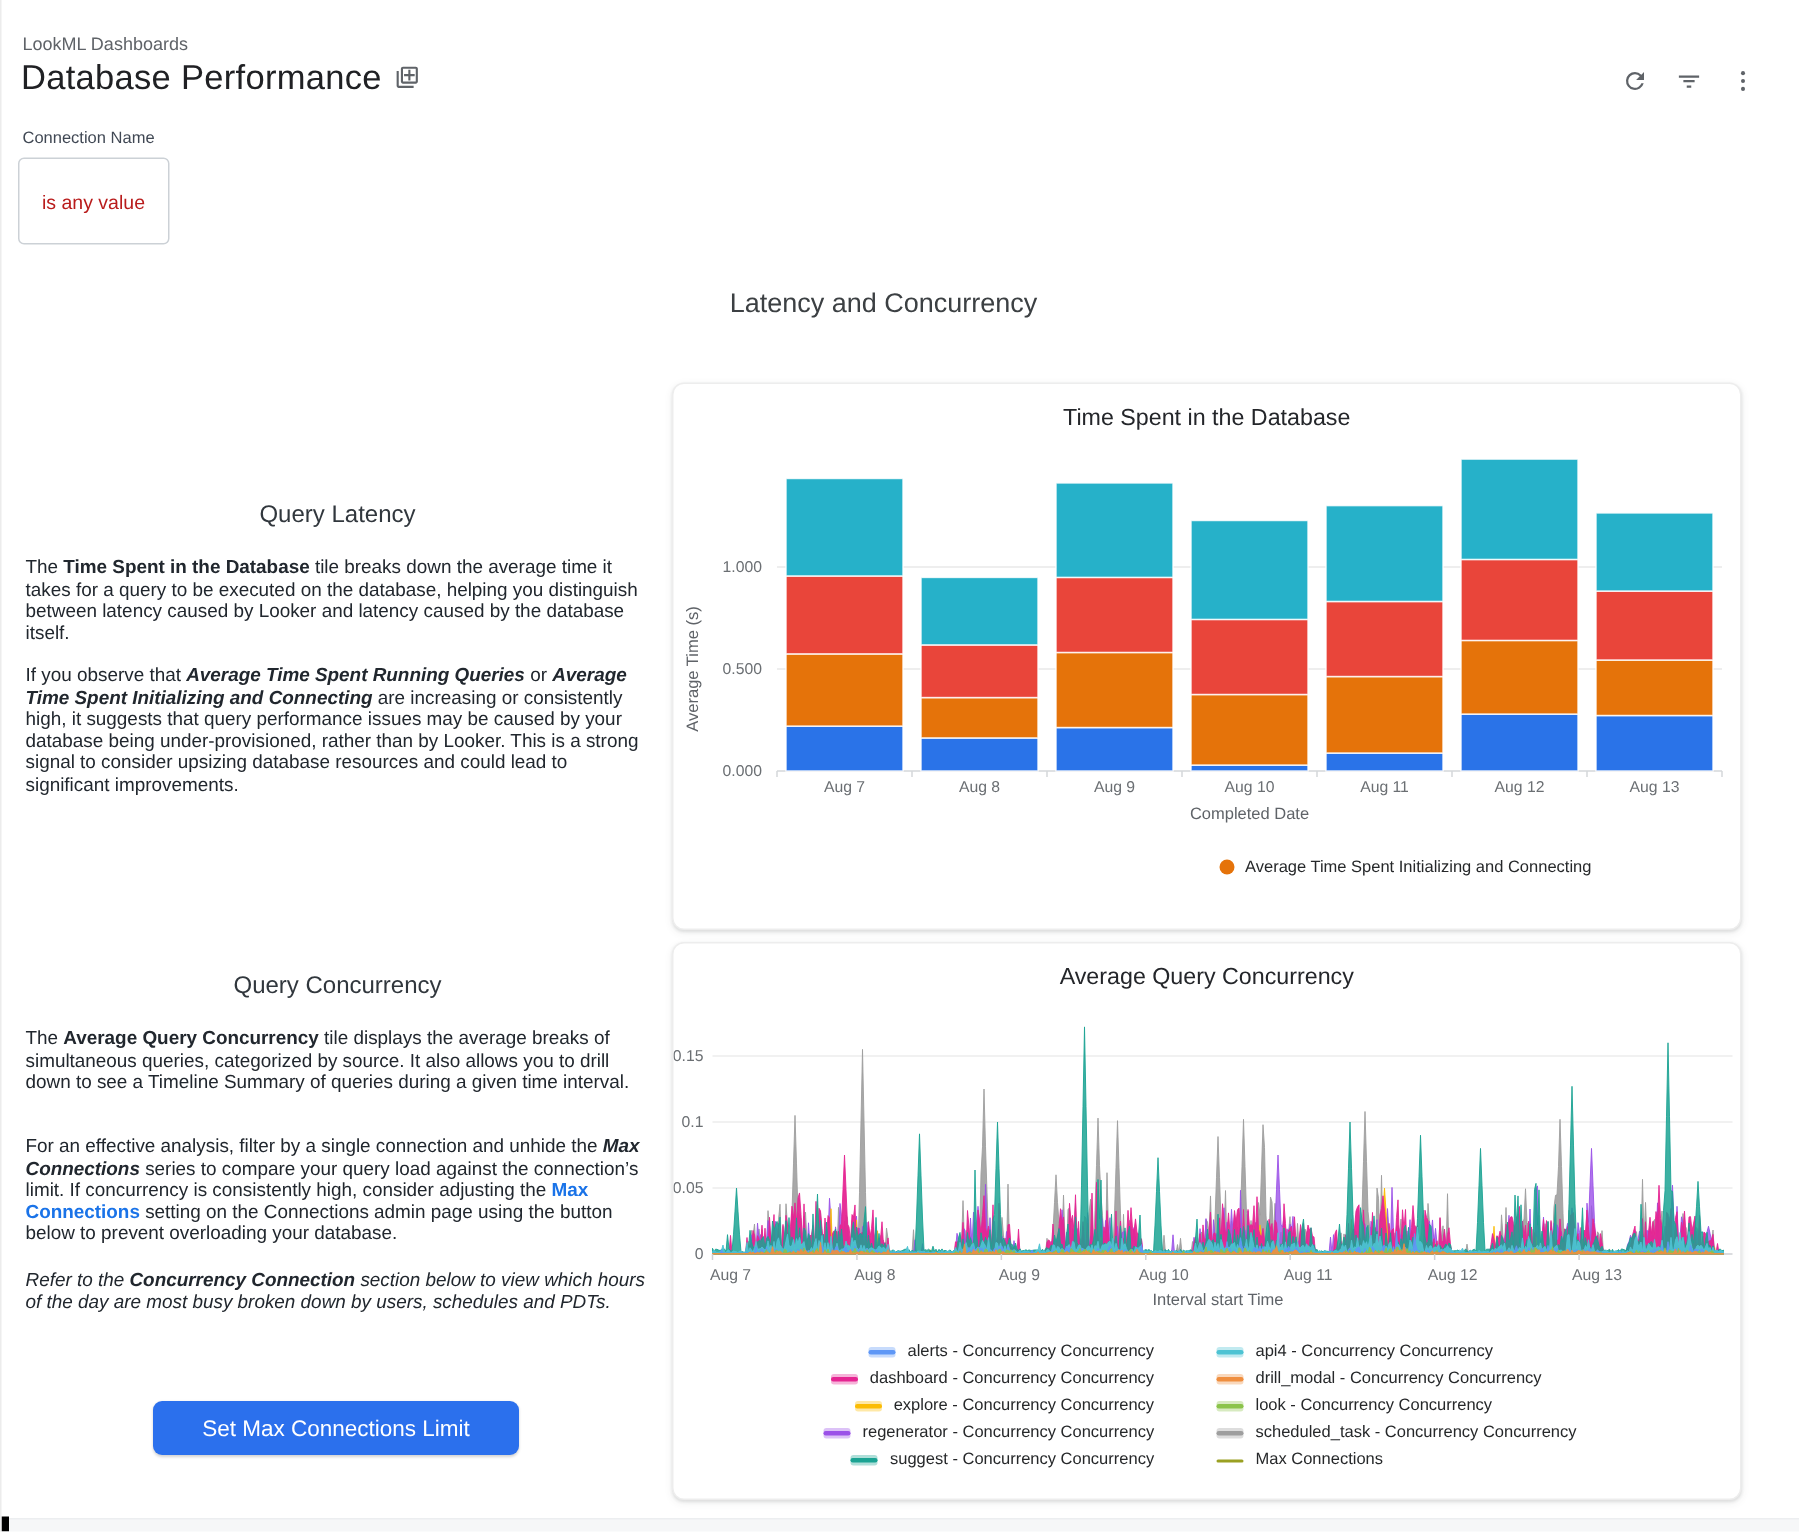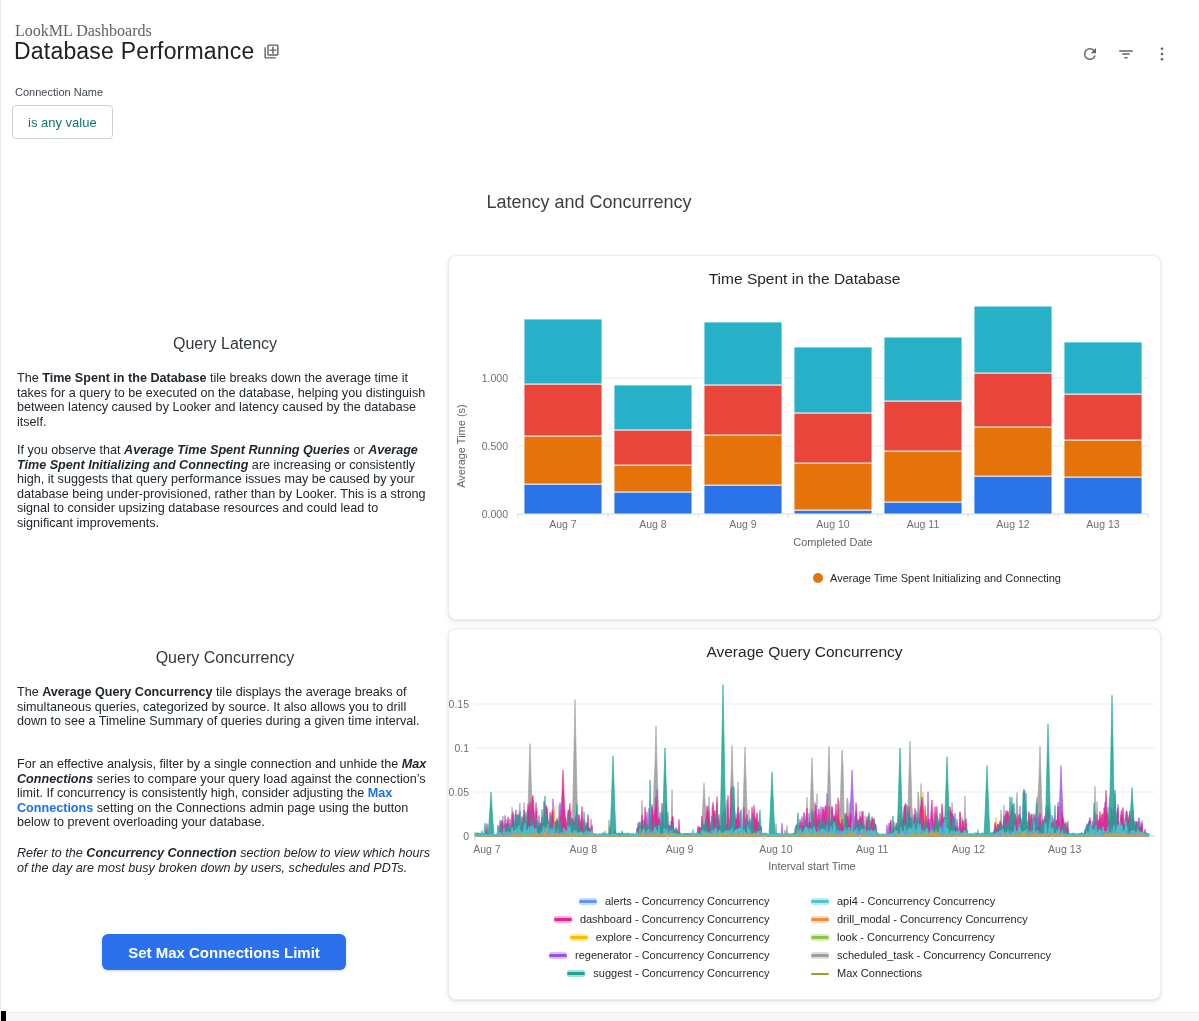--- a/index.html
+++ b/index.html
@@ -4,44 +4,44 @@
 <style>
   html,body{margin:0;padding:0;}
   body{
     width:1199px;height:1021px;position:relative;overflow:hidden;
     background:#ffffff;color:#202124;
     font-family:"Liberation Sans","DejaVu Sans",sans-serif;
     border-left:1px solid #ececec;
   }
   .abs{position:absolute;}
   
-  .breadcrumb{left:14px;top:22px;font-size:16px;color:#5f6368;font-family:Liberation Serif, serif;}
+  .breadcrumb{left:14px;top:22px;font-size:12px;color:#5f6368;}
   .page-title-row{left:13px;top:38px;display:flex;align-items:center;gap:8px;}
   .page-title{font-size:23px;color:#202124;font-weight:400;letter-spacing:.2px;}
   .title-icon{color:#5f6368;display:flex;align-items:center;}
   .toolbar{right:28px;top:44px;display:flex;align-items:center;gap:16px;color:#5f6368;}
   .toolbar .icon-btn{width:20px;height:20px;display:flex;align-items:center;justify-content:center;cursor:pointer;}
   
   .filter-label{left:14px;top:86px;font-size:11px;color:#404854;}
   .filter-chip{left:11px;top:105px;height:32px;display:flex;align-items:center;
-    border:1px solid #ccd1d6;border-radius:4px;background:#fff;padding:0 15px;
-    font-size:13px;color:#0f766e;cursor:pointer;}
+    border:1px solid #ccd1d6;border-radius:4px;background:#fff;padding:12px 15px;
+    font-size:13px;color:#b91c1c;cursor:pointer;}
   
   .section-title{left:0;top:192px;width:1176px;text-align:center;font-size:18px;color:#3c4043;}
   
   .txt-col{left:16px;width:416px;}
   .col-heading{font-size:16px;color:#31373d;text-align:center;width:416px;}
   .body-p{font-size:12.6px;line-height:14.6px;color:#21272e;width:416px;}
   .seg-b{font-weight:bold;}
   .seg-i{font-style:italic;}
   .seg-bi{font-weight:bold;font-style:italic;}
   .seg-link{font-weight:bold;color:#1a73e8;cursor:pointer;}
   .italic-p{font-style:italic;}
   .cta-btn{left:101px;top:934px;width:244px;height:36px;border:none;border-radius:6px;
-    background:#2b70ed;color:#fff;font-size:15px;font-weight:bold;
+    background:#2b70ed;color:#fff;font-size:15px;font-weight:normal;
     font-family:"Liberation Sans",sans-serif;cursor:pointer;
     box-shadow:0 1px 2px rgba(0,0,0,.18);}
   
   .card{background:#fff;border:1px solid #ededed;border-radius:8px;
     box-shadow:0 1px 2px rgba(60,64,67,.12),0 2px 6px rgba(60,64,67,.08);}
   #card1{left:447px;top:255px;width:711px;height:363px;}
   #card2{left:447px;top:628px;width:711px;height:370px;}
   .chart-title{position:absolute;left:0;top:14px;width:711px;text-align:center;
     font-size:15.5px;color:#24262a;}
   .chart-svg{position:absolute;left:0;}

